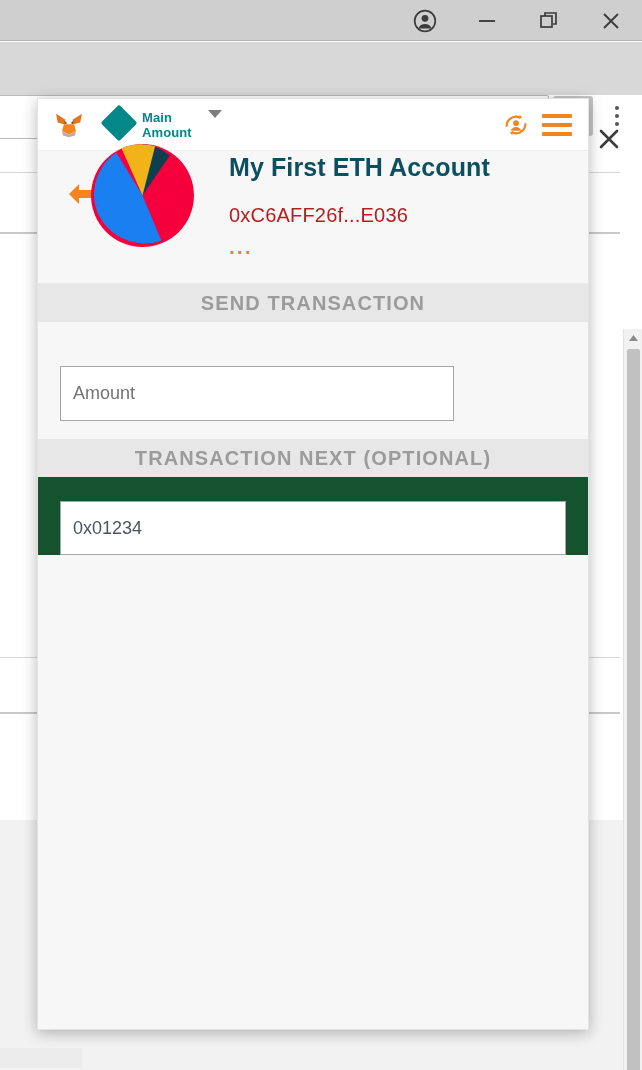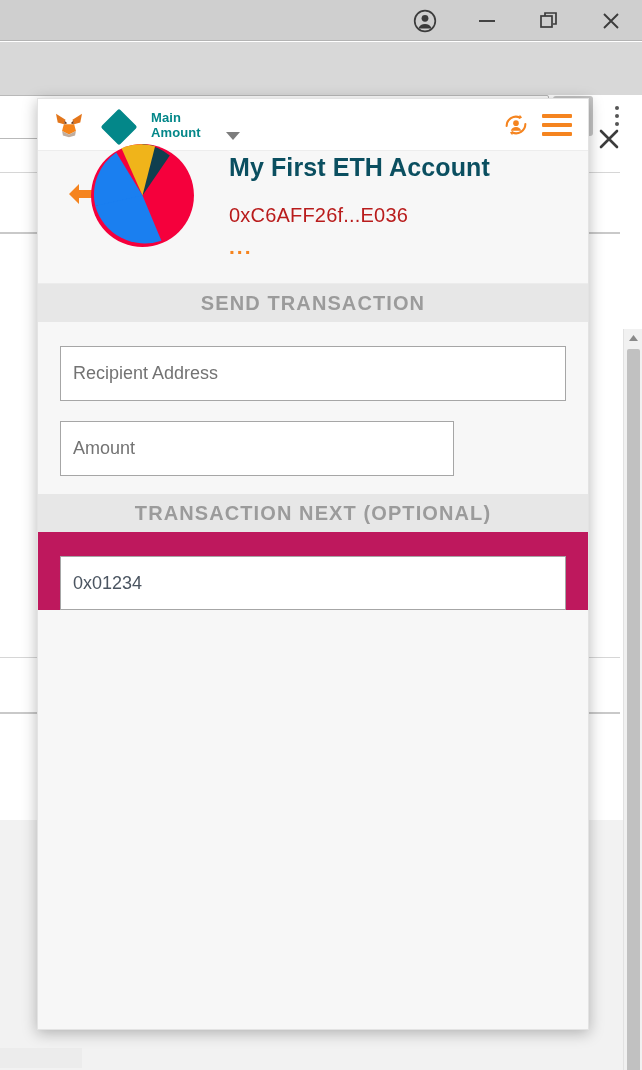--- a/index.html
+++ b/index.html
@@ -91,21 +91,21 @@
     border: 1px solid #e3e3e3;
     overflow: hidden;
   }
   .mm-header {
     position: relative; height: 52px; background: #ffffff;
     border-bottom: 1px solid #ededed;
     display: flex; align-items: center; padding: 0 16px;
   }
   .fox { width: 30px; height: 26px; flex: none; }
   .net-select {
-    display: flex; align-items: flex-end; margin-left: 22px; gap: 19px;
+    display: flex; align-items: flex-start; margin-left: 22px; gap: 10px;
   }
   .diamond {
     width: 26px; height: 26px; background: #038789;
     transform: rotate(45deg); border-radius: 2px; flex: none;
   }
   .net-name {
     font-size: 13px; line-height: 15px; color: #038789;
     font-weight: 600; letter-spacing: .1px;
   }
   .caret {
@@ -163,21 +163,21 @@
   .row2 { display: flex; margin-top: 20px; }
   .row2 .field { width: 394px; }
   .next-btn {
     width: 110px; height: 55px; margin-left: 17px;
     background: #f5841f; color: #ffffff;
     font-size: 25px; font-weight: 700; letter-spacing: .5px;
     display: flex; align-items: center; justify-content: center;
     box-shadow: 0 2px 4px rgba(0,0,0,0.12);
     border: none; cursor: pointer;
   }
-  .data-area { padding: 24px 22px 0 22px; background: #be185d; }
+  .data-area { padding: 24px 22px 0 22px; background: #14532d; }
   .data-area .field { height: 54px; }
   .popup-filler { background: #f7f7f7; flex: 1; }
 
   
   .bottom-chip {
     position: absolute; left: 0; top: 1048px; width: 82px; height: 20px;
     background: #ececec;
   }
 </style>
 </head>
@@ -330,23 +330,20 @@
       <div class="acct-text" style="top:-2px;">
         <div class="acct-name">My First ETH Account</div>
         <div class="acct-addr">0xC6AFF26f...E036</div>
         <div class="acct-more">...</div>
       </div>
     </div>
 
     <div class="section-head">SEND TRANSACTION</div>
 
     <div class="form-area">
-      <div class="field">
-        <span class="ph">Recipient Address</span>
-      </div>
       <div class="row2">
         <div class="field">
           <span class="ph">Amount</span>
         </div>
       </div>
     </div>
 
     <div class="section-head">TRANSACTION NEXT (OPTIONAL)</div>
 
     <div class="data-area">

